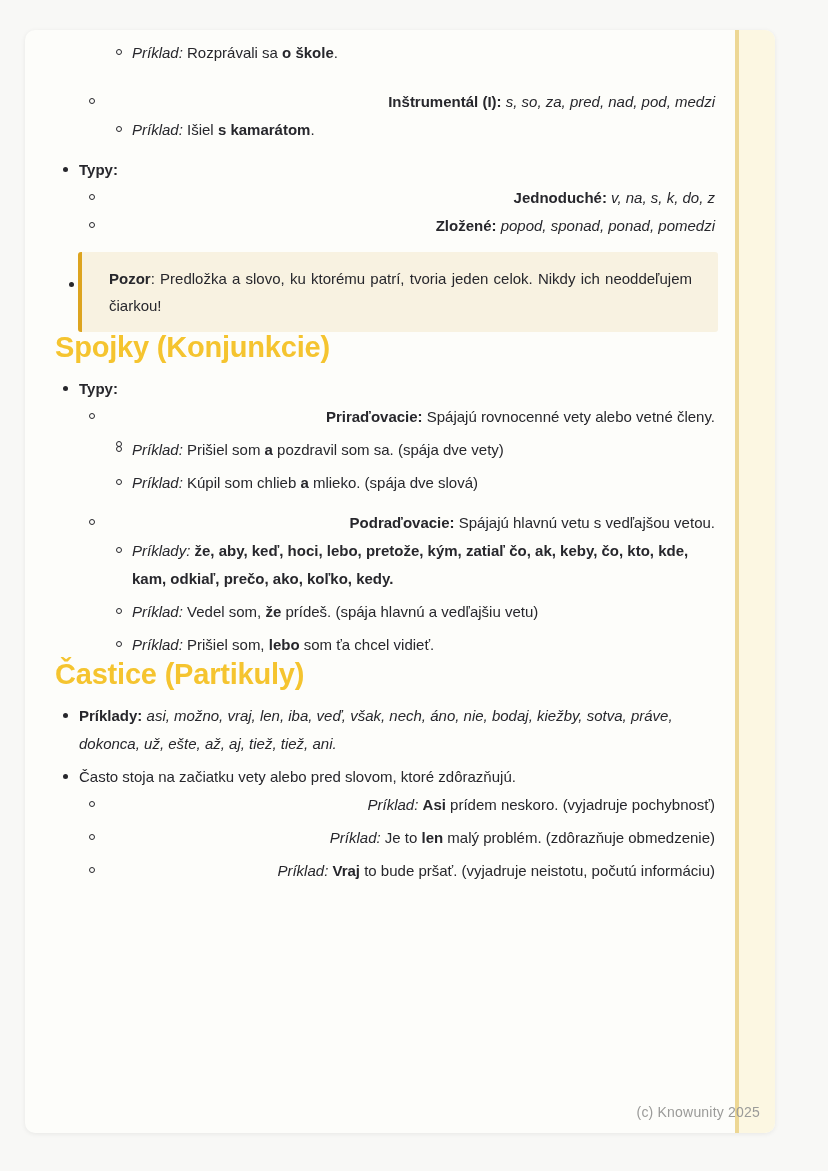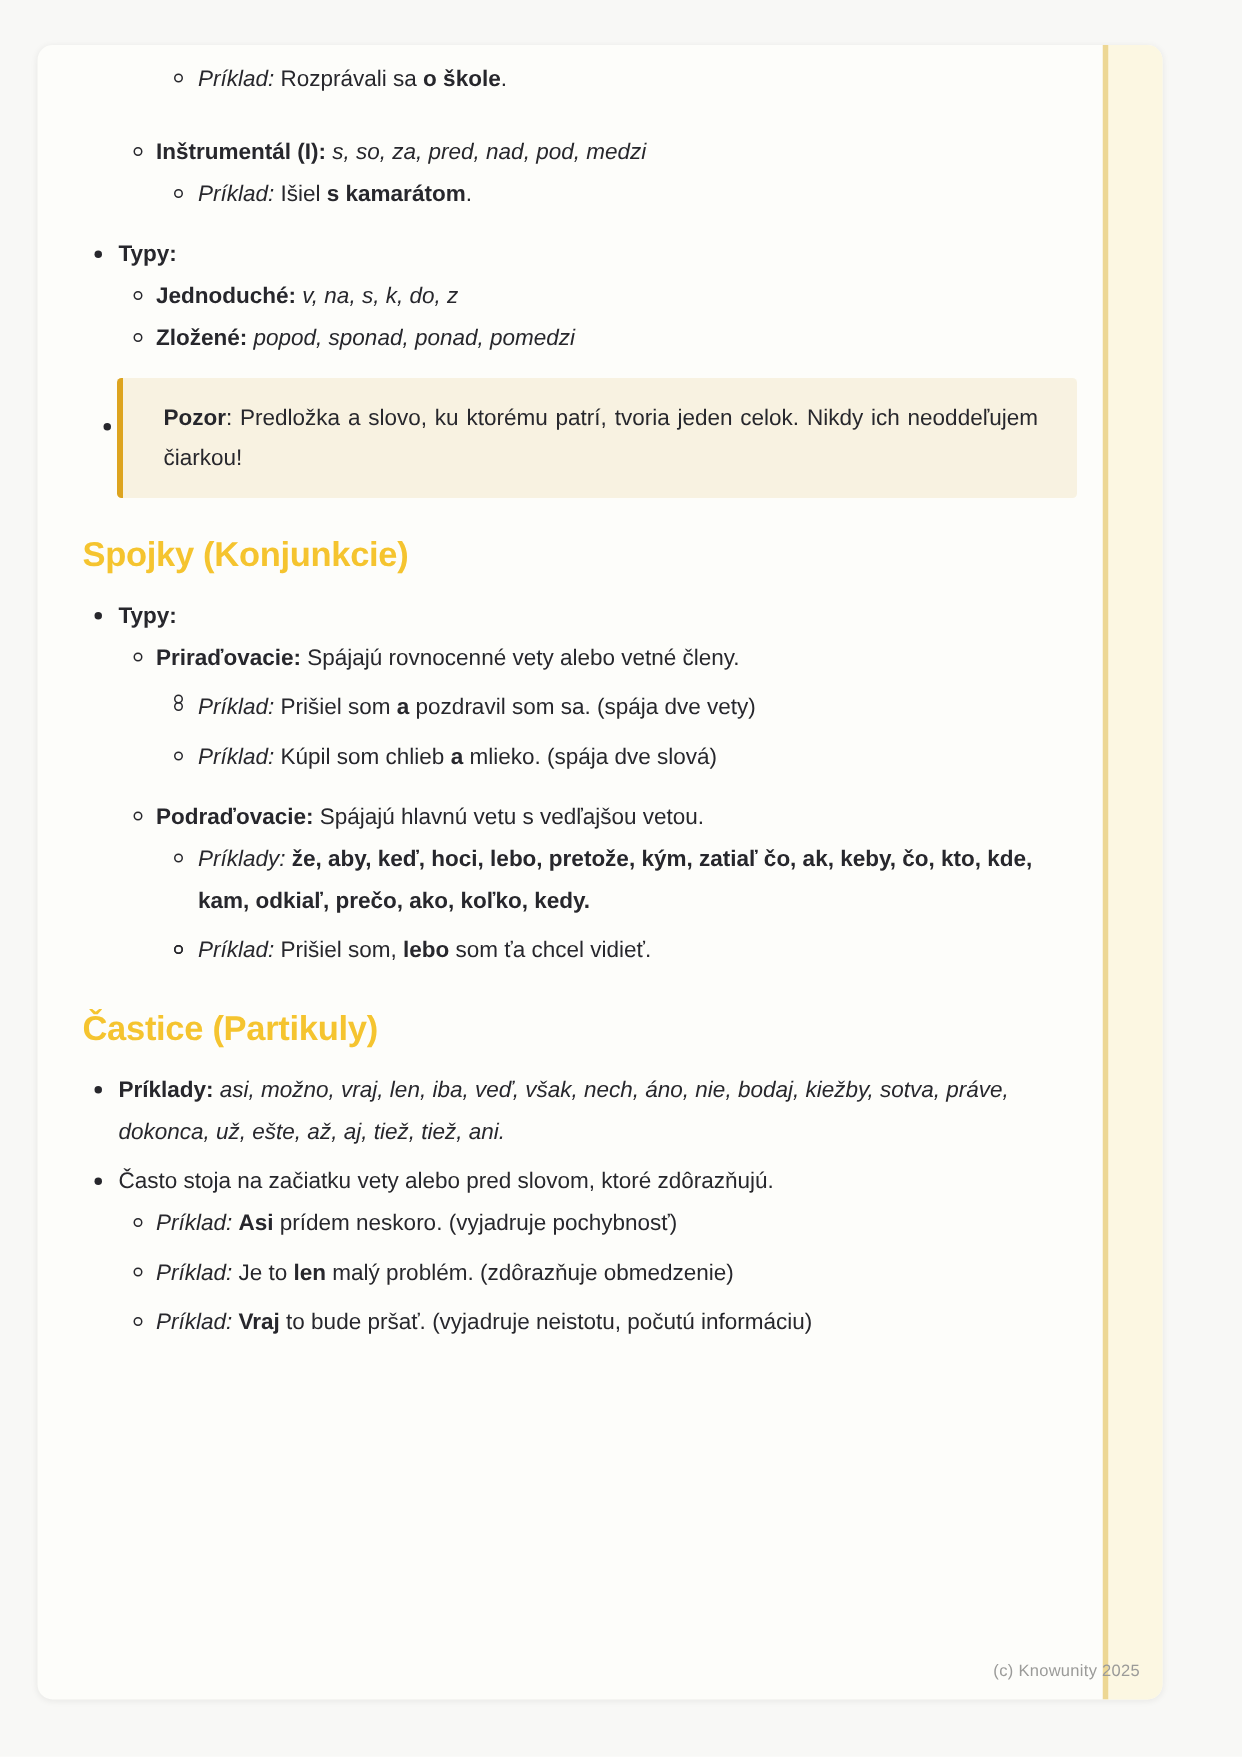--- a/index.html
+++ b/index.html
@@ -19,51 +19,51 @@
     background:var(--strip-bg,#fcf7e2);
     border-left:4px solid var(--strip-line,#edd794);
     border-radius:0 10px 10px 0;
   }
   .content {
     position:absolute; left:30px; top:9px; width:660px;
     color:var(--text,#27272c); font-size:15px; z-index:1;
   }
   .item { position:relative; line-height:28px; }
   .lvl1 { padding-left:24px; }
-  .lvl2 { padding-left:49px; }
+  .lvl2 { padding-left:49px;text-align:right; }
   .lvl3 { padding-left:77px; }
   .lvl1>.bullet { left:8px; }
   .lvl2>.bullet { left:34px; }
   .lvl3>.bullet { left:61px; }
   .bullet { position:absolute; border-radius:50%; }
   .bullet.disc { width:5px; height:5px; top:11px; background:var(--text,#27272c); }
   .bullet.circ { width:4px; height:4px; top:10px; border:1.5px solid var(--text,#27272c); background:transparent; }
   .gap-first { margin-top:0; }
   .gap-t { margin-top:0; }
   .gap-s { margin-top:5px; }
   .gap-m { margin-top:12px; }
   .gap-l { margin-top:21px; }
   .seg-b { font-weight:bold; }
   .seg-i { font-style:italic; }
   .heading {
-    color:var(--accent,#f5c42f); font-weight:bold; font-size:23px;
-    line-height:30px; margin-top:22px; margin-bottom:13px; letter-spacing:-0.2px;
+    color:var(--accent,#f5c42f); font-weight:bold; font-size:29px;
+    line-height:30px; margin-bottom:13px; letter-spacing:-0.2px;
   }
   .callout-row { position:relative; }
   .callout-row>.bullet { left:14px; top:30px; }
   .callout {
     margin-left:23px; width:640px; box-sizing:border-box;
     background:var(--callout-bg,#f8f2e1);
     border-left:4px solid var(--callout-bar,#dda41f);
     border-radius:3px; padding:13px 26px 13px 27px;
   }
   .callout p { margin:0; text-align:justify; line-height:27px; }
   .footer {
     position:absolute; right:15px; bottom:13px; z-index:2;
-    font-size:11px; color:#9b9b99; letter-spacing:.2px;
+    font-size:14px; color:#9b9b99; letter-spacing:.2px;
   }
 </style>
 </head>
 <body style="--accent: #f5c42f; --text: #27272c; --callout-bg: #f8f2e1; --callout-bar: #dda41f; --strip-bg: #fcf7e2; --strip-line: #edd794;">
 
 <div class="card">
   <div class="edge-strip"></div>
   <div class="content">
       <div class="item lvl3 gap-first"><span class="bullet circ"></span><span class="txt"><span class="seg-i">Príklad:</span><span class="seg-r"> Rozprávali sa </span><span class="seg-b">o škole</span><span class="seg-r">.</span></span></div>
       <div class="item lvl2 gap-l"><span class="bullet circ"></span><span class="txt"><span class="seg-b">Inštrumentál (I):</span><span class="seg-i"> s, so, za, pred, nad, pod, medzi</span></span></div>
@@ -78,21 +78,21 @@
         </div>
       </div>
       <div class="heading">Spojky (Konjunkcie)</div>
       <div class="item lvl1 gap-s"><span class="bullet disc"></span><span class="txt"><span class="seg-b">Typy:</span></span></div>
       <div class="item lvl2 gap-t"><span class="bullet circ"></span><span class="txt"><span class="seg-b">Priraďovacie:</span><span class="seg-r"> Spájajú rovnocenné vety alebo vetné členy.</span></span></div>
       <div class="item lvl3 gap-t"><span class="bullet circ"></span></div>
       <div class="item lvl3 gap-s"><span class="bullet circ"></span><span class="txt"><span class="seg-i">Príklad:</span><span class="seg-r"> Prišiel som </span><span class="seg-b">a</span><span class="seg-r"> pozdravil som sa. (spája dve vety)</span></span></div>
       <div class="item lvl3 gap-s"><span class="bullet circ"></span><span class="txt"><span class="seg-i">Príklad:</span><span class="seg-r"> Kúpil som chlieb </span><span class="seg-b">a</span><span class="seg-r"> mlieko. (spája dve slová)</span></span></div>
       <div class="item lvl2 gap-m"><span class="bullet circ"></span><span class="txt"><span class="seg-b">Podraďovacie:</span><span class="seg-r"> Spájajú hlavnú vetu s vedľajšou vetou.</span></span></div>
       <div class="item lvl3 gap-t"><span class="bullet circ"></span><span class="txt"><span class="seg-i">Príklady:</span><span class="seg-b"> že, aby, keď, hoci, lebo, pretože, kým, zatiaľ čo, ak, keby, čo, kto, kde, kam, odkiaľ, prečo, ako, koľko, kedy.</span></span></div>
-      <div class="item lvl3 gap-s"><span class="bullet circ"></span></div>
+      <div class="item lvl3 gap-s"><span class="bullet circ"></span><span class="txt"><span class="seg-i">Príklad:</span><span class="seg-r"> Vedel som, </span><span class="seg-b">že</span><span class="seg-r"> prídeš. (spája hlavnú a vedľajšiu vetu)</span></span></div>
       <div class="item lvl3 gap-s"><span class="bullet circ"></span><span class="txt"><span class="seg-i">Príklad:</span><span class="seg-r"> Prišiel som, </span><span class="seg-b">lebo</span><span class="seg-r"> som ťa chcel vidieť.</span></span></div>
       <div class="heading">Častice (Partikuly)</div>
       <div class="item lvl1 gap-s"><span class="bullet disc"></span><span class="txt"><span class="seg-b">Príklady:</span><span class="seg-i"> asi, možno, vraj, len, iba, veď, však, nech, áno, nie, bodaj, kiežby, sotva, práve, dokonca, už, ešte, až, aj, tiež, tiež, ani.</span></span></div>
       <div class="item lvl1 gap-s"><span class="bullet disc"></span><span class="txt"><span class="seg-r">Často stoja na začiatku vety alebo pred slovom, ktoré zdôrazňujú.</span></span></div>
       <div class="item lvl2 gap-t"><span class="bullet circ"></span><span class="txt"><span class="seg-i">Príklad:</span><span class="seg-r"> </span><span class="seg-b">Asi</span><span class="seg-r"> prídem neskoro. (vyjadruje pochybnosť)</span></span></div>
       <div class="item lvl2 gap-s"><span class="bullet circ"></span><span class="txt"><span class="seg-i">Príklad:</span><span class="seg-r"> Je to </span><span class="seg-b">len</span><span class="seg-r"> malý problém. (zdôrazňuje obmedzenie)</span></span></div>
       <div class="item lvl2 gap-s"><span class="bullet circ"></span><span class="txt"><span class="seg-i">Príklad:</span><span class="seg-r"> </span><span class="seg-b">Vraj</span><span class="seg-r"> to bude pršať. (vyjadruje neistotu, počutú informáciu)</span></span></div>
     </div>
   <div class="footer">(c) Knowunity 2025</div>
 </div>

